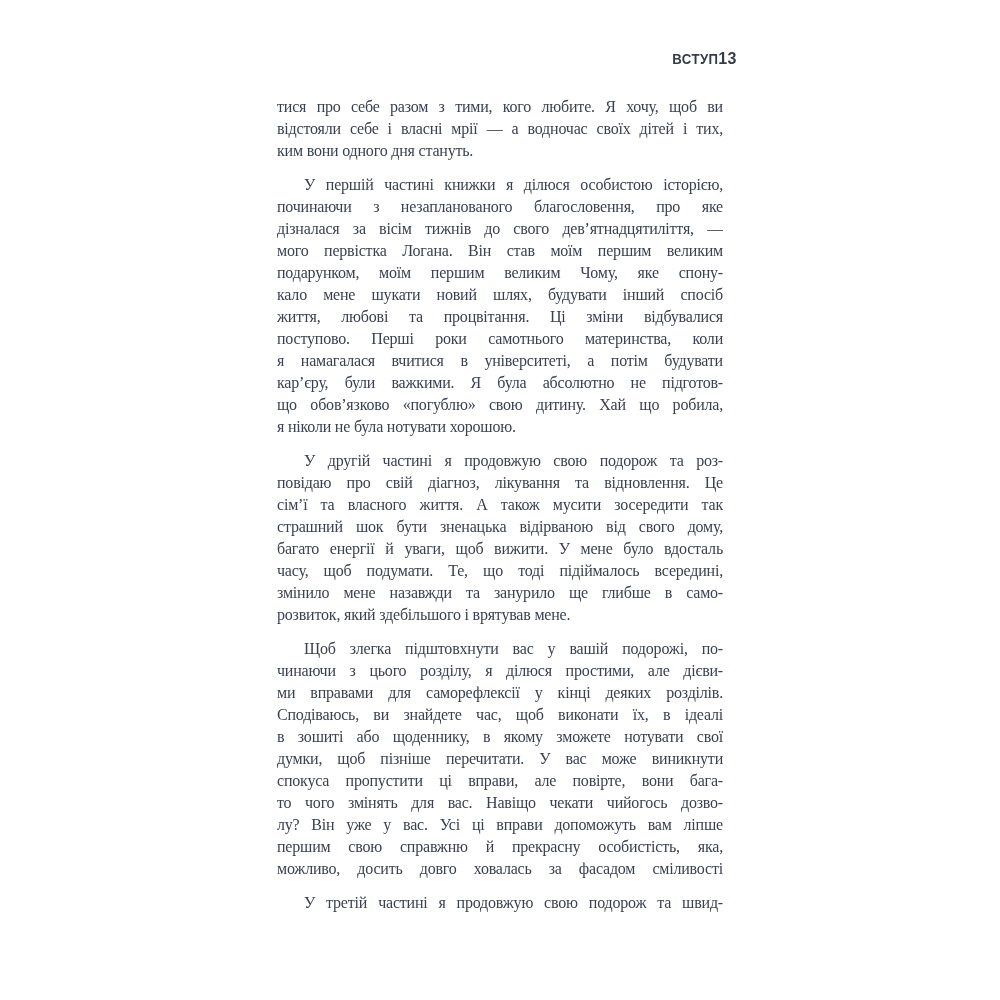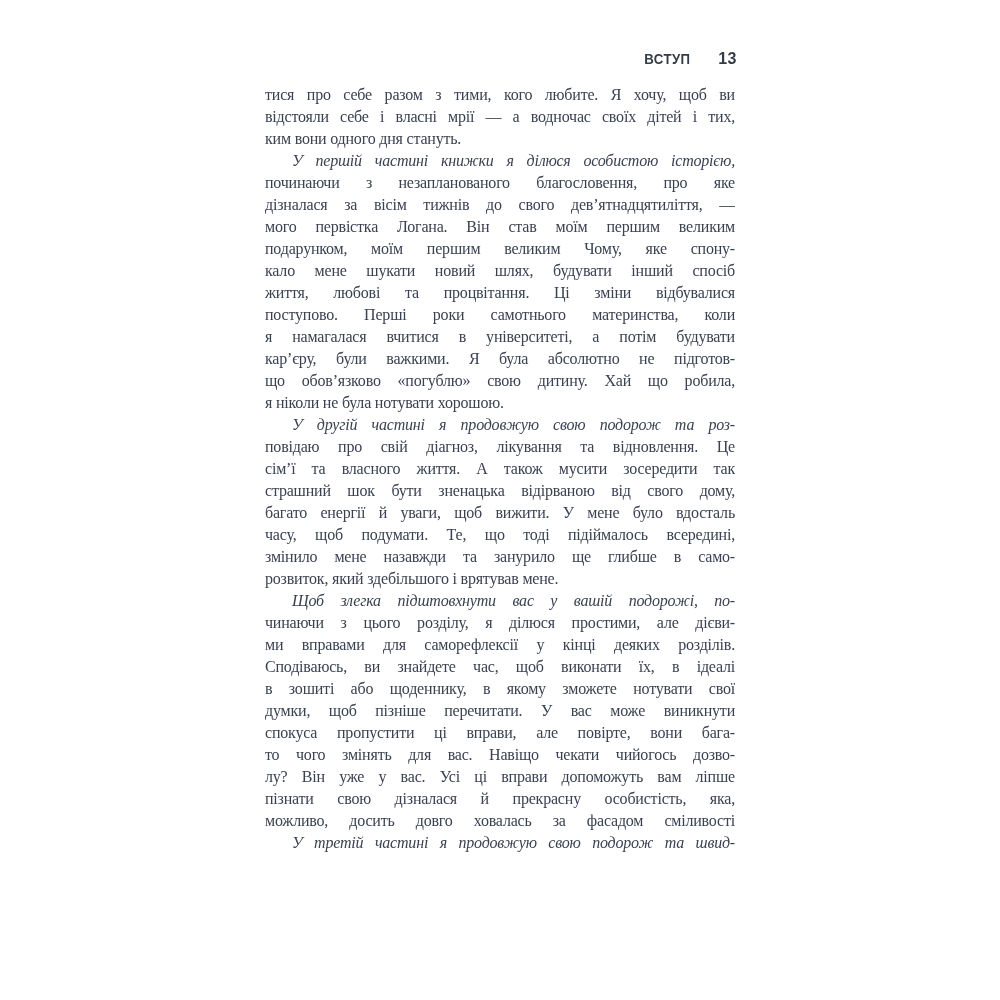--- a/index.html
+++ b/index.html
@@ -15,21 +15,20 @@
     overflow: hidden;
     font-family: "Liberation Serif", "DejaVu Serif", serif;
     color: #3a4150;
   }
   .running-header {
     position: absolute;
     top: 50px;
     right: 263px;
     display: flex;
     align-items: baseline;
-    gap: 28px;
     font-family: "Liberation Sans", "DejaVu Sans", sans-serif;
     font-weight: bold;
     font-size: 15px;
     letter-spacing: 0.5px;
     color: #353c49;
   }
   .running-header .section-title {
     display: inline-block;
     transform: scaleX(0.88);
     transform-origin: right center;
@@ -40,34 +39,33 @@
   .page-body {
     position: absolute;
     left: 265px;
     top: 84px;
     width: 470px;
     font-size: 16px;
     letter-spacing: -0.2px;
     line-height: 22px;
   }
   .paragraph {
-    margin: 0;
+    margin: 12px;
   }
   .line {
     text-align: justify;
     text-align-last: justify;
     white-space: normal;
     overflow: hidden;
   }
   .line-left {
     text-align-last: left;
   }
   .line-indent {
     text-indent: 27px;
-    font-style: italic;
   }
 </style>
 </head>
 <body>
 
 <div class="page">
   <div class="running-header">
     <span class="section-title">ВСТУП</span>
     <span class="page-number">13</span>
   </div>
@@ -104,20 +102,20 @@
       <div class="paragraph">
         <div class="line line-indent">Щоб злегка підштовхнути вас у вашій подорожі, по-</div>
         <div class="line">чинаючи з цього розділу, я ділюся простими, але дієви-</div>
         <div class="line">ми вправами для саморефлексії у кінці деяких розділів.</div>
         <div class="line">Сподіваюсь, ви знайдете час, щоб виконати їх, в ідеалі</div>
         <div class="line">в зошиті або щоденнику, в якому зможете нотувати свої</div>
         <div class="line">думки, щоб пізніше перечитати. У вас може виникнути</div>
         <div class="line">спокуса пропустити ці вправи, але повірте, вони бага-</div>
         <div class="line">то чого змінять для вас. Навіщо чекати чийогось дозво-</div>
         <div class="line">лу? Він уже у вас. Усі ці вправи допоможуть вам ліпше</div>
-        <div class="line">пізнати свою дізналася й прекрасну особистість, яка,</div>
+        <div class="line">першим свою справжню й прекрасну особистість, яка,</div>
         <div class="line">можливо, досить довго ховалась за фасадом сміливості</div>
       </div>
       <div class="paragraph">
         <div class="line line-indent">У третій частині я продовжую свою подорож та швид-</div>
       </div>
     </div>
 </div>
 
 </body></html>

